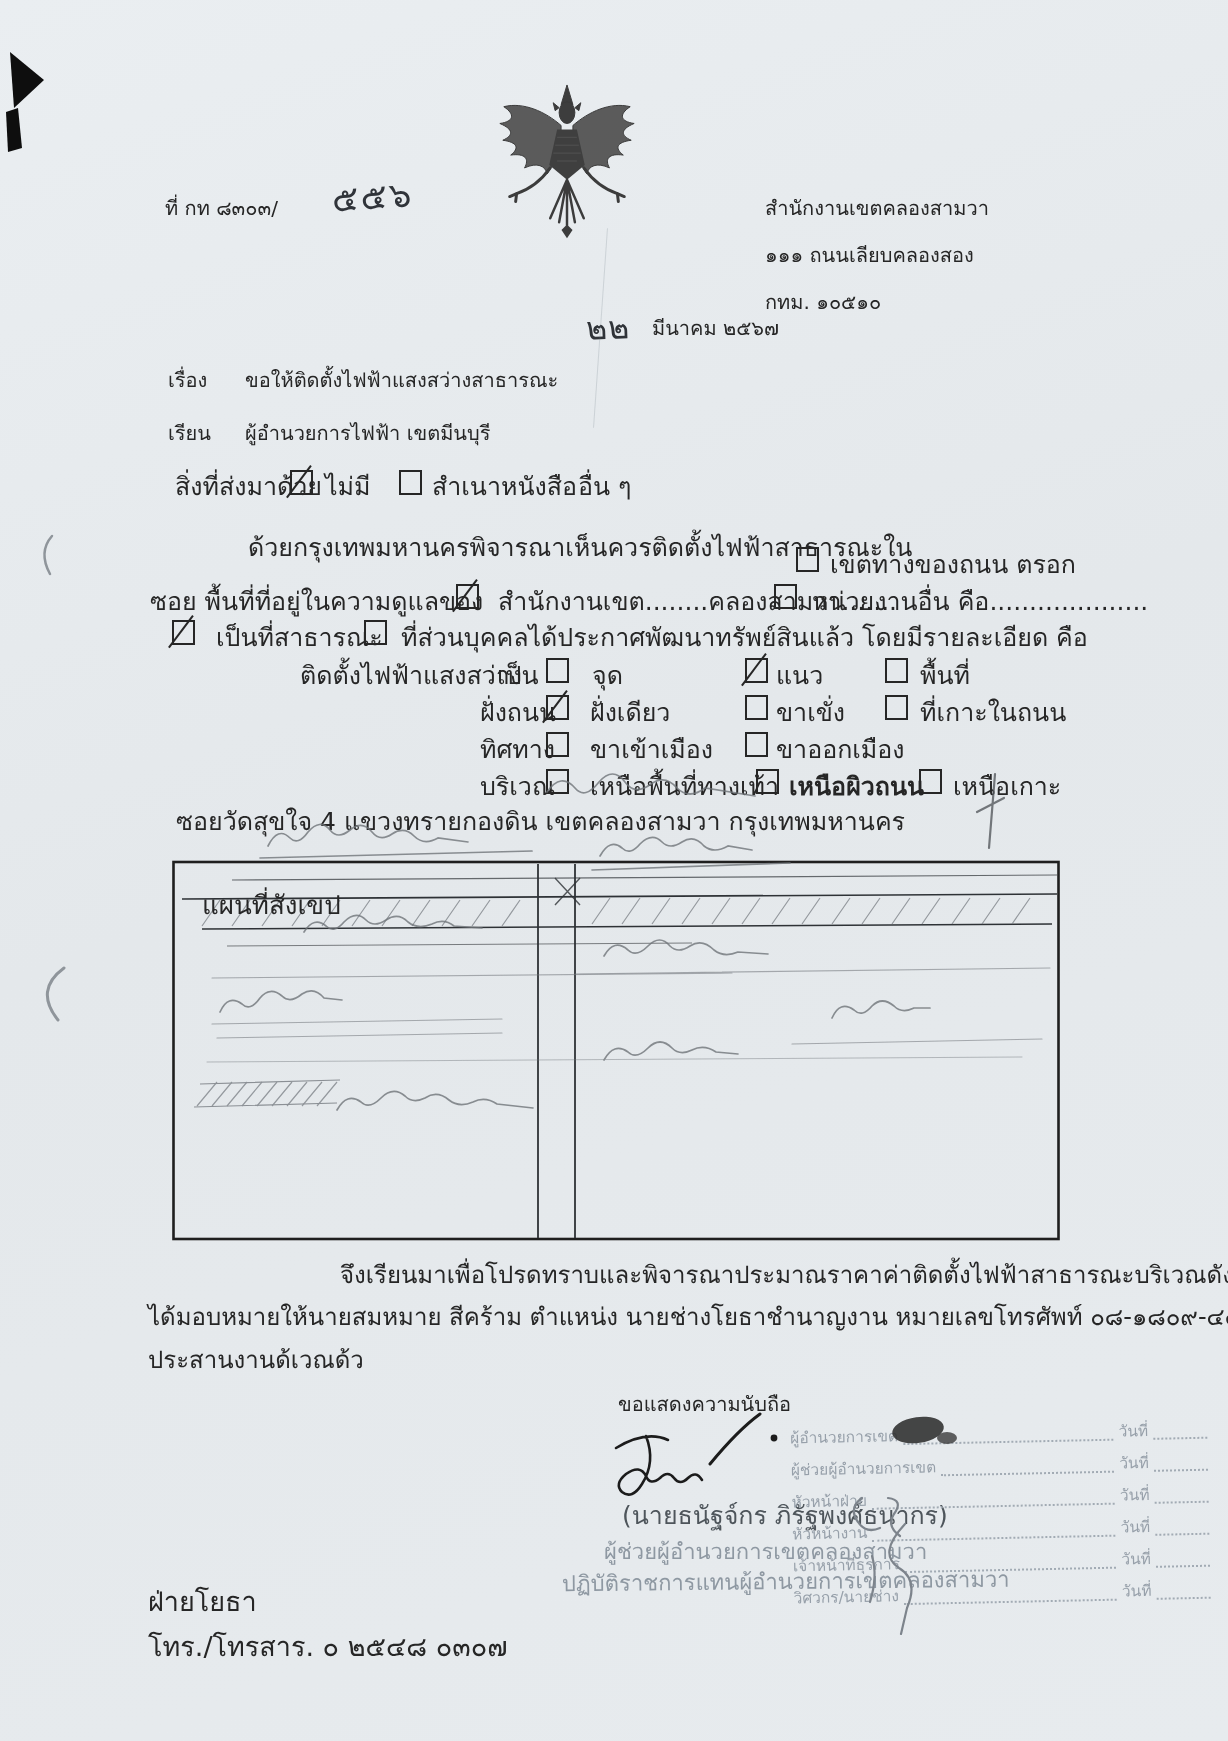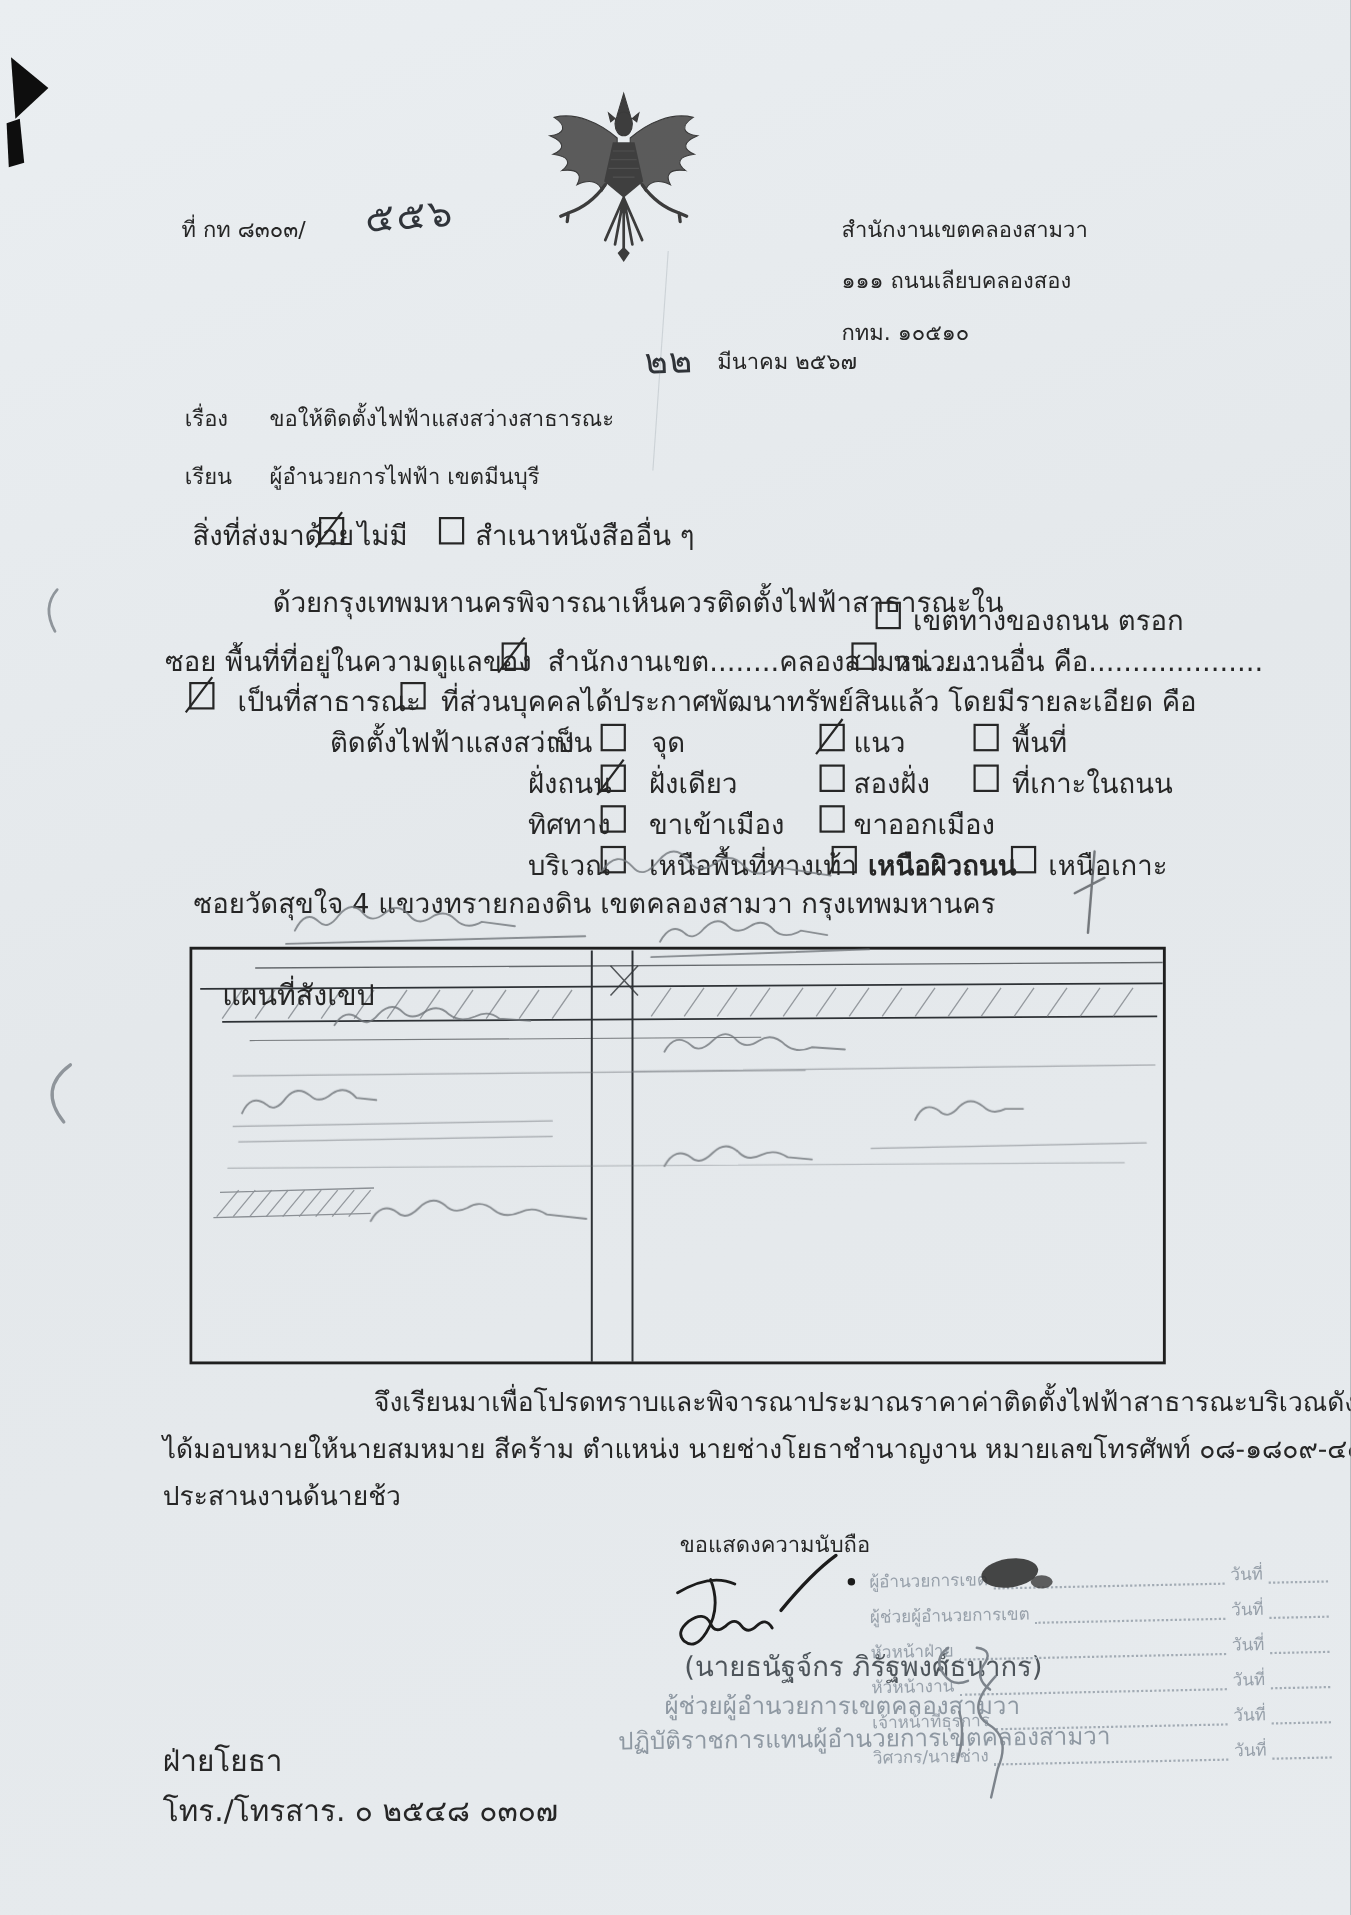--- a/index.html
+++ b/index.html
@@ -108,21 +108,21 @@
   <span class="seg" style="left:592px;top:660px;">จุด</span>
   <span class="cb checked" style="left:745px;top:658px;"></span>
   <span class="seg" style="left:776px;top:660px;">แนว</span>
   <span class="cb" style="left:885px;top:658px;"></span>
   <span class="seg" style="left:920px;top:660px;">พื้นที่</span>
 
   <span class="seg" style="left:480px;top:697px;">ฝั่งถนน</span>
   <span class="cb checked" style="left:546px;top:695px;"></span>
   <span class="seg" style="left:590px;top:697px;">ฝั่งเดียว</span>
   <span class="cb" style="left:745px;top:695px;"></span>
-  <span class="seg" style="left:776px;top:697px;">สองฝั่ง</span>
+  <span class="seg" style="left:776px;top:697px;">ขาเขั่ง</span>
   <span class="cb" style="left:885px;top:695px;"></span>
   <span class="seg" style="left:920px;top:697px;">ที่เกาะในถนน</span>
 
   <span class="seg" style="left:480px;top:734px;">ทิศทาง</span>
   <span class="cb" style="left:546px;top:732px;"></span>
   <span class="seg" style="left:590px;top:734px;">ขาเข้าเมือง</span>
   <span class="cb" style="left:745px;top:732px;"></span>
   <span class="seg" style="left:776px;top:734px;">ขาออกเมือง</span>
 
   <span class="seg" style="left:480px;top:771px;">บริเวณ</span>
@@ -172,21 +172,21 @@
       <path d="M432 300 q10 -18 24 -8 q8 8 20 -4 q12 -12 24 0 q8 8 20 2 q12 -6 24 2 l22 2"></path>
       <path d="M35 302 L850 297" stroke-width="1" opacity="0.55"></path>
       <path d="M165 350 q10 -18 24 -8 q8 8 20 -4 q12 -12 24 -2 q8 8 20 2 q12 -8 24 2 q10 8 24 2 q12 -6 24 2 l36 4"></path>
     </g>
   </svg>
 
   <span class="mapbox-label" style="left:202px;top:884px;">แผนที่สังเขป</span>
 
   <span class="seg fs24" style="left:340px;top:1260px;">จึงเรียนมาเพื่อโปรดทราบและพิจารณาประมาณราคาค่าติดตั้งไฟฟ้าสาธารณะบริเวณดังกล่าว พร้อมนี้</span>
   <span class="seg fs24" style="left:148px;top:1302px;">ได้มอบหมายให้นายสมหมาย สีคร้าม ตำแหน่ง นายช่างโยธาชำนาญงาน หมายเลขโทรศัพท์ ๐๘-๑๘๐๙-๔๘๕๔ มาเป็นผู้</span>
-  <span class="seg fs24" style="left:148px;top:1345px;">ประสานงานด้นายช้ว</span>
+  <span class="seg fs24" style="left:148px;top:1345px;">ประสานงานด้เวณด้ว</span>
 
   <span class="seg fs26" style="left:618px;top:1392px;">ขอแสดงความนับถือ</span>
 
   <svg style="position:absolute;left:588px;top:1412px;" width="230" height="95" viewBox="0 0 230 95">
     <g stroke="#1c1c1c" stroke-width="2.6" fill="none" stroke-linecap="round">
       <path d="M28 36 q30 -18 52 -8 M58 24 q10 26 -4 48 q-10 16 -20 8 q-8 -8 4 -18 q14 -10 20 2 q4 10 14 2 q8 -8 14 0 q6 8 14 0 q8 -8 14 2"></path>
       <path d="M122 52 Q150 18 172 2" stroke-width="3"></path>
       <circle cx="186" cy="26" r="3.4" fill="#1c1c1c" stroke="none"></circle>
     </g>
   </svg>

